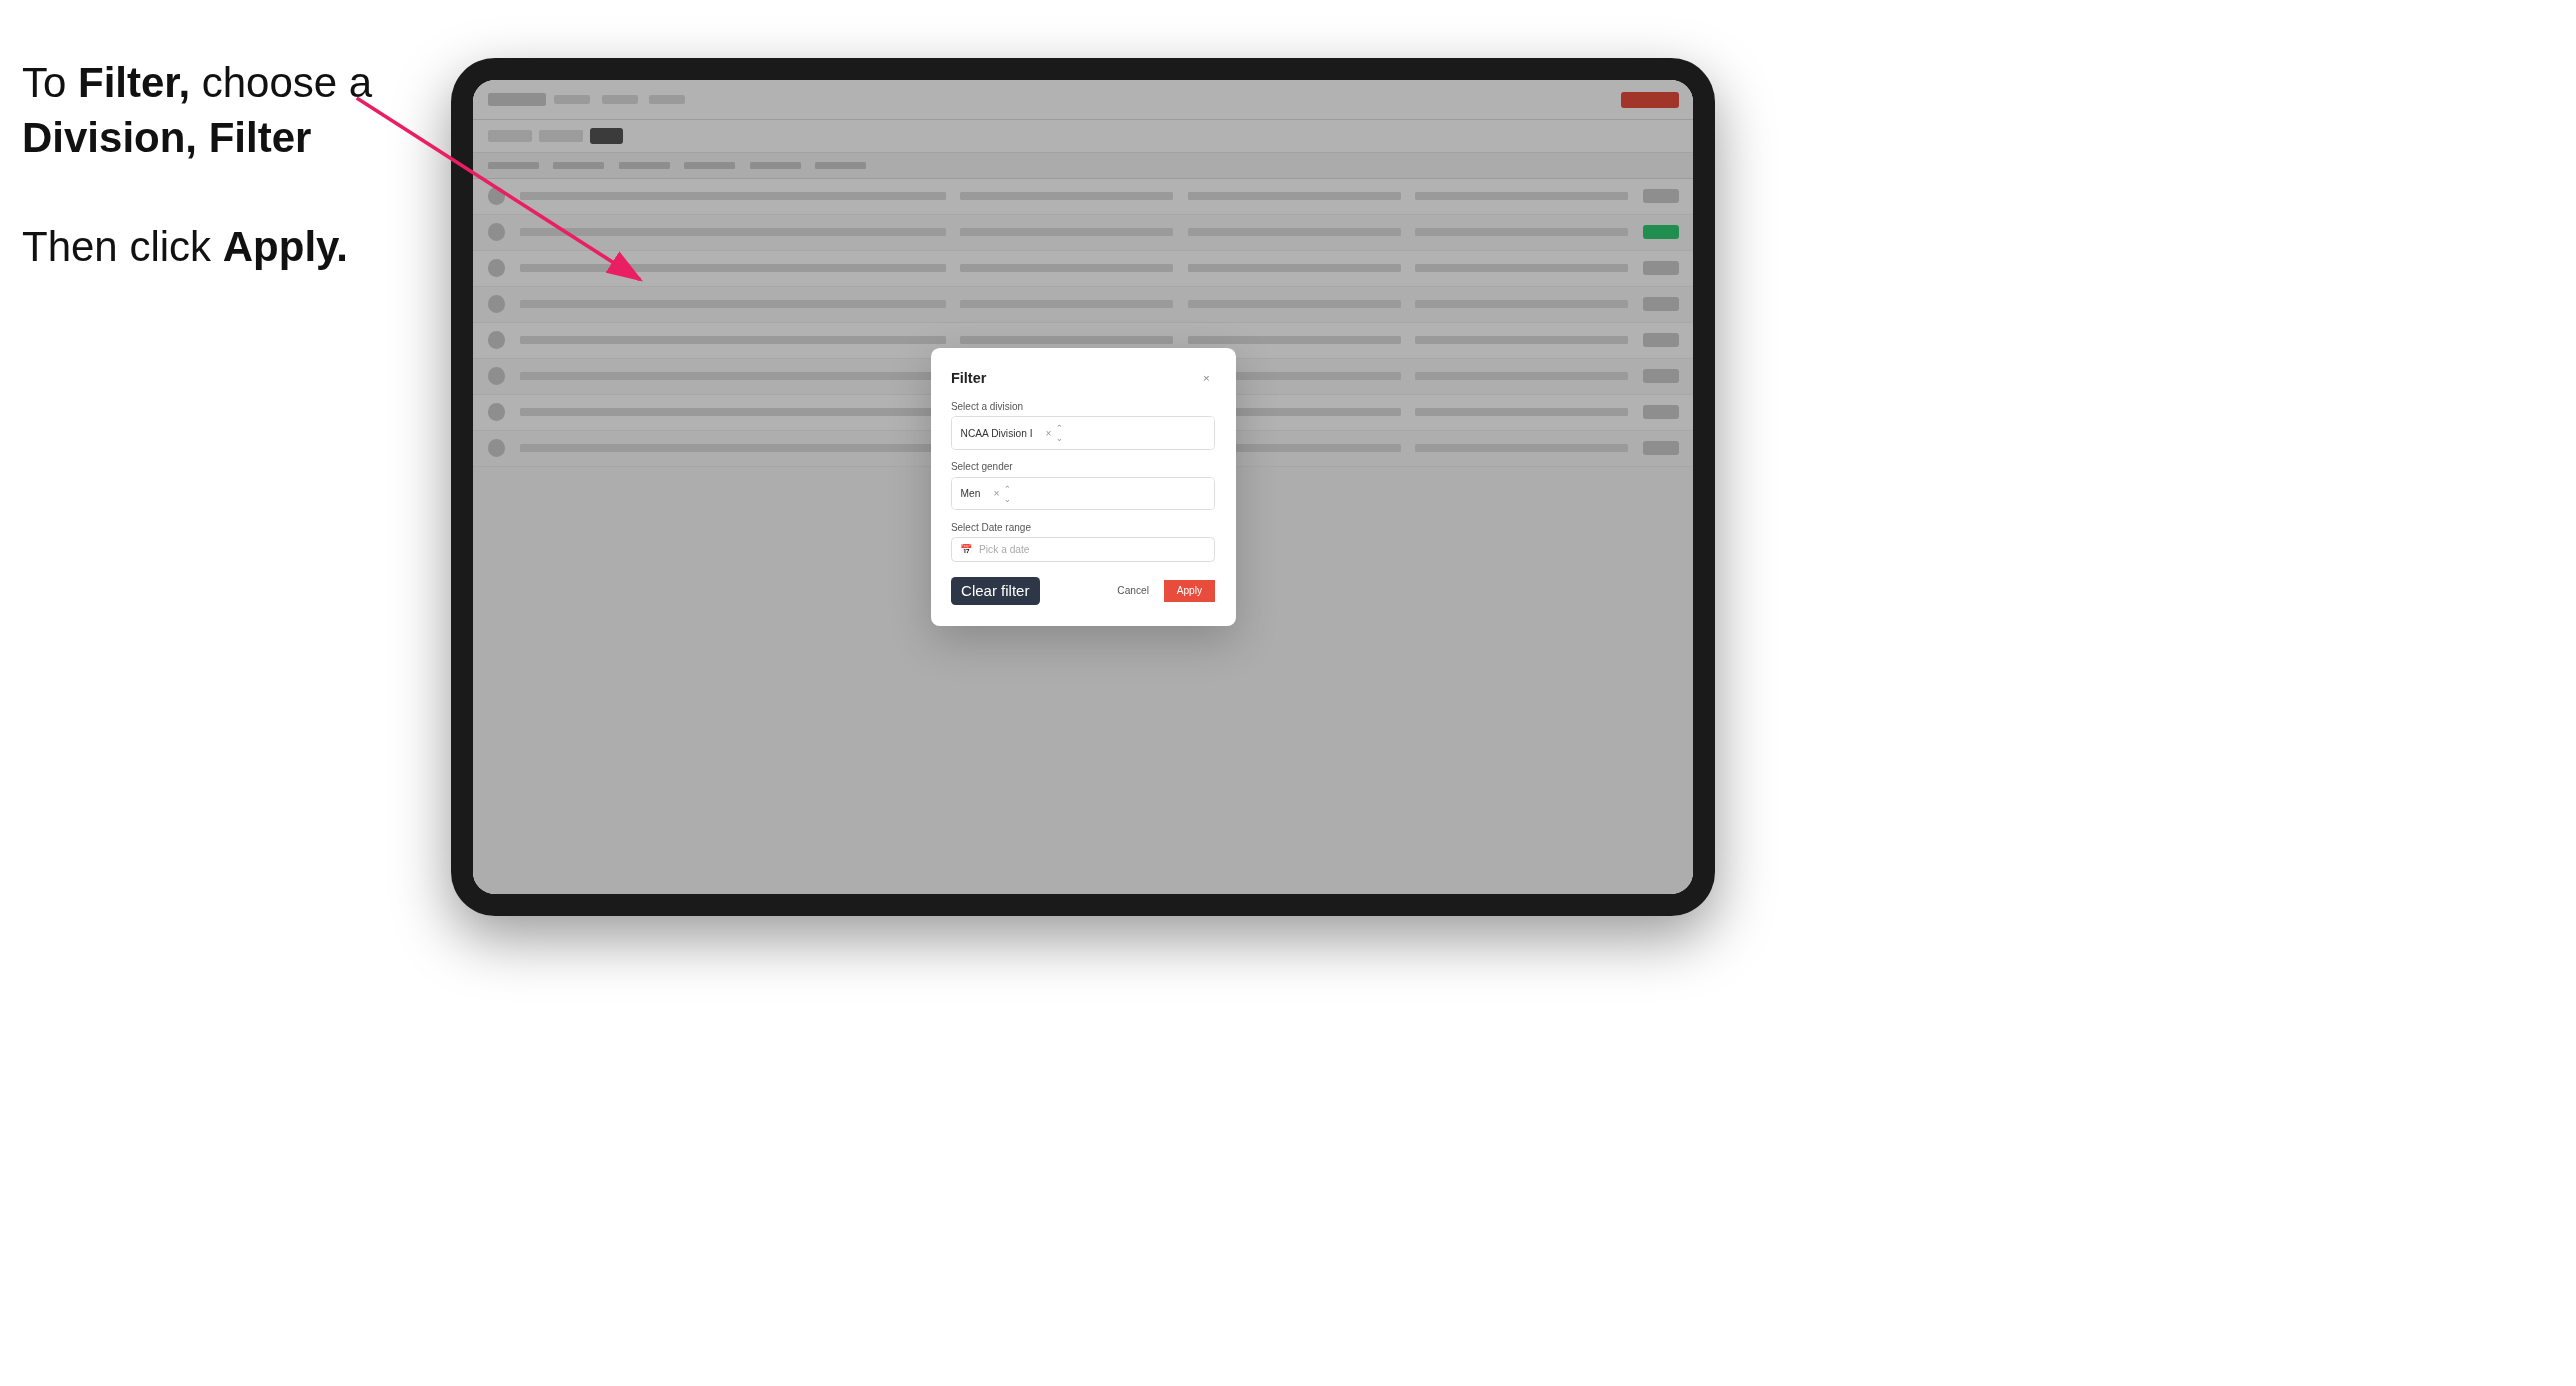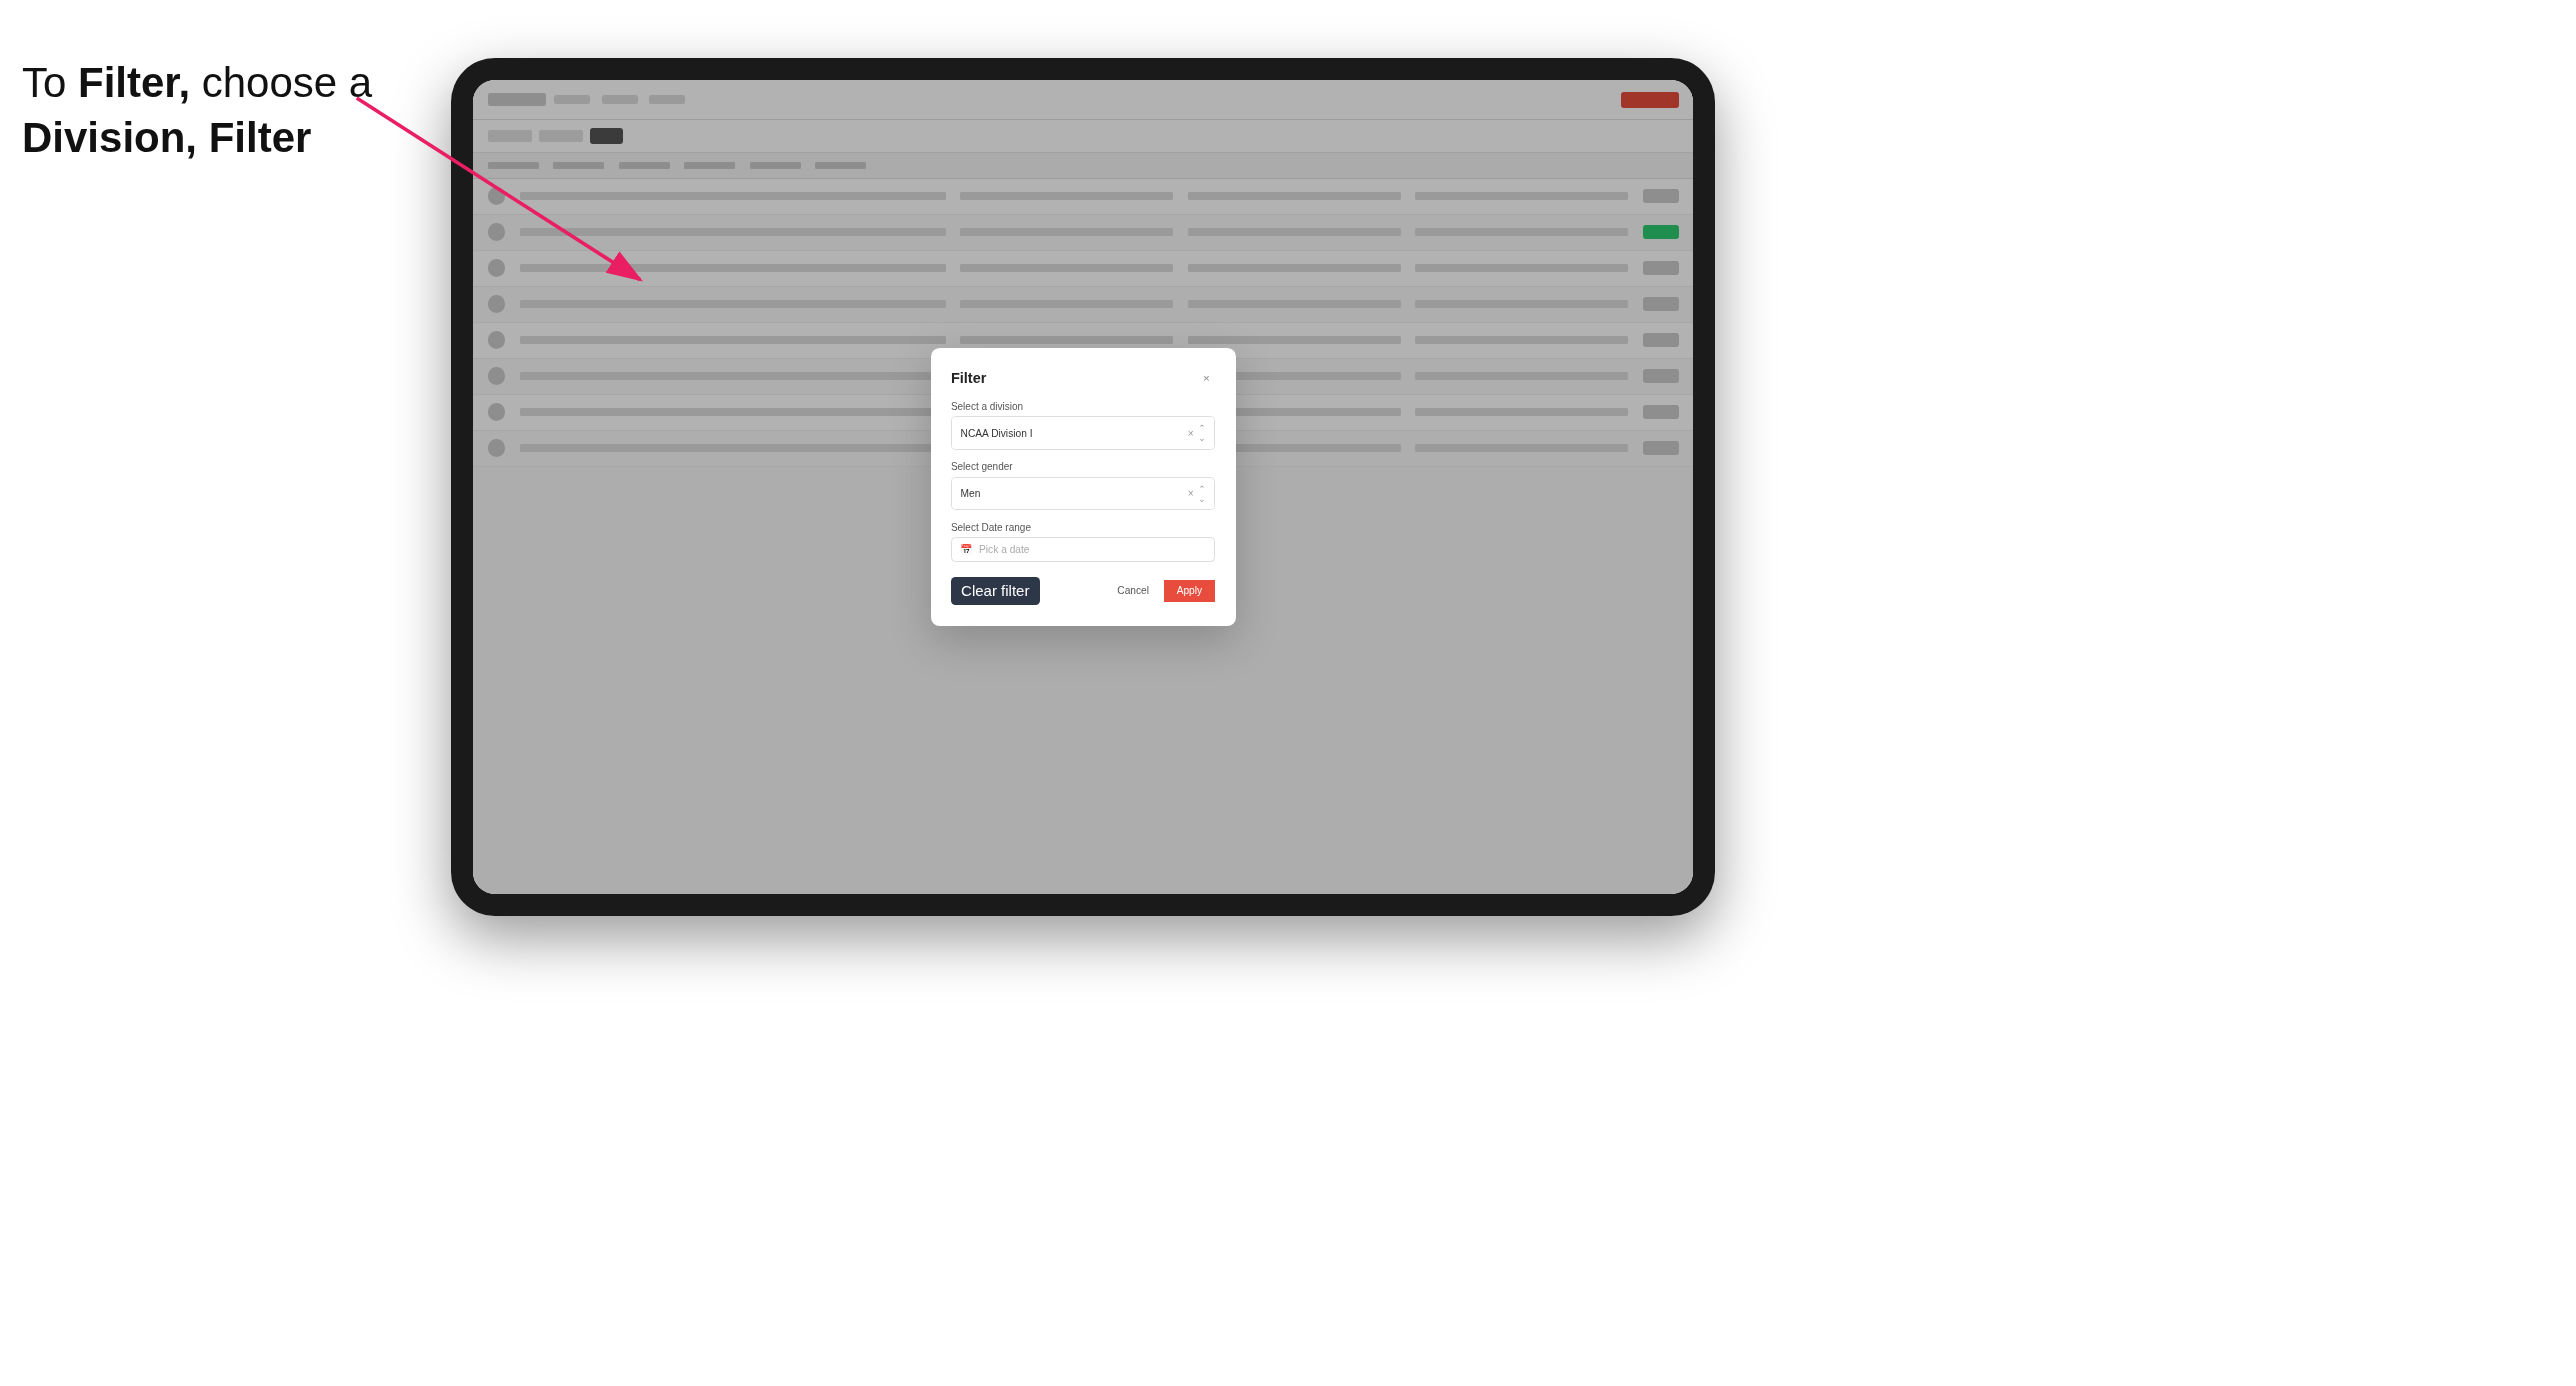--- a/index.html
+++ b/index.html
@@ -260,21 +260,21 @@
     .form-select-wrapper {
       position: relative;
       border: 0.7px solid #ddd;
       border-radius: 4.4px;
       overflow: hidden;
     }
 
     .form-select-value {
       display: flex;
       align-items: center;
-      justify-content: space-between;
+      justify-content: flex-start;
       padding: 5.8px 8.7px;
       font-size: 10.2px;
       color: #333;
       background: #fff;
       gap: 13px;
     }
 
     .form-select-controls {
       display: flex;
       align-items: center;
@@ -374,20 +374,21 @@
   </style>
 </head>
 <body style="overflow: hidden;">
 
 <div class="page-wrapper" style="transform: scale(1); transform-origin: left top; position: absolute; top: 0px; left: 0px;">
 
   <div class="instruction-text">
     <span>To <strong>Filter,</strong> choose a</span><br>
     <strong>Division, Filter</strong><br>
     <br>
+    <span>Then click <strong>Apply.</strong></span>
   </div>
 
   <div class="arrow-annotation">
     <svg viewBox="0 0 540 380" xmlns="http://www.w3.org/2000/svg">
       <defs>
         <marker id="arrowhead" markerWidth="10" markerHeight="7" refX="9" refY="3.5" orient="auto">
           <polygon points="0 0, 10 3.5, 0 7" fill="#e91e63"></polygon>
         </marker>
       </defs>
       <line x1="50" y1="40" x2="440" y2="290" stroke="#e91e63" stroke-width="5" marker-end="url(#arrowhead)"></line>

